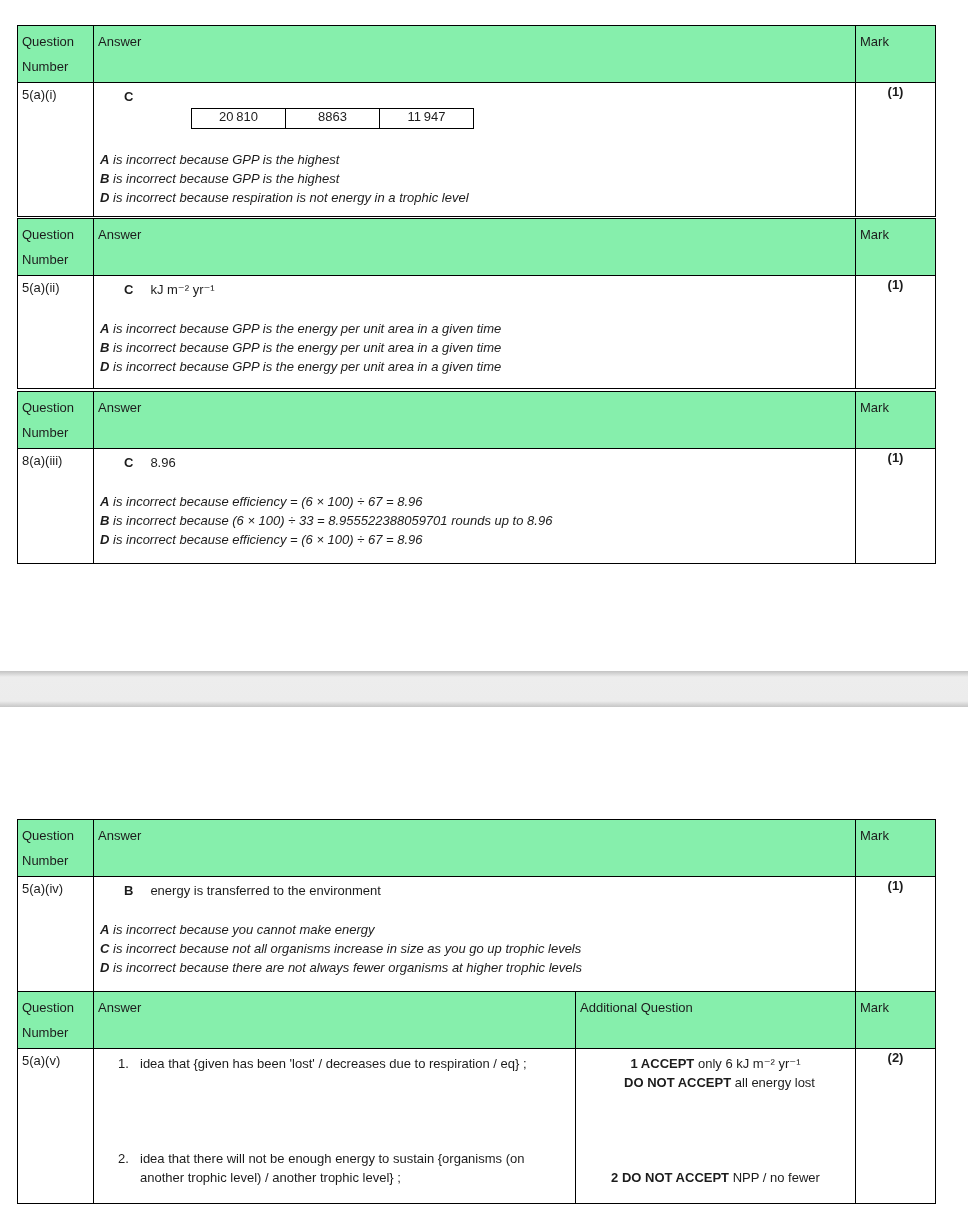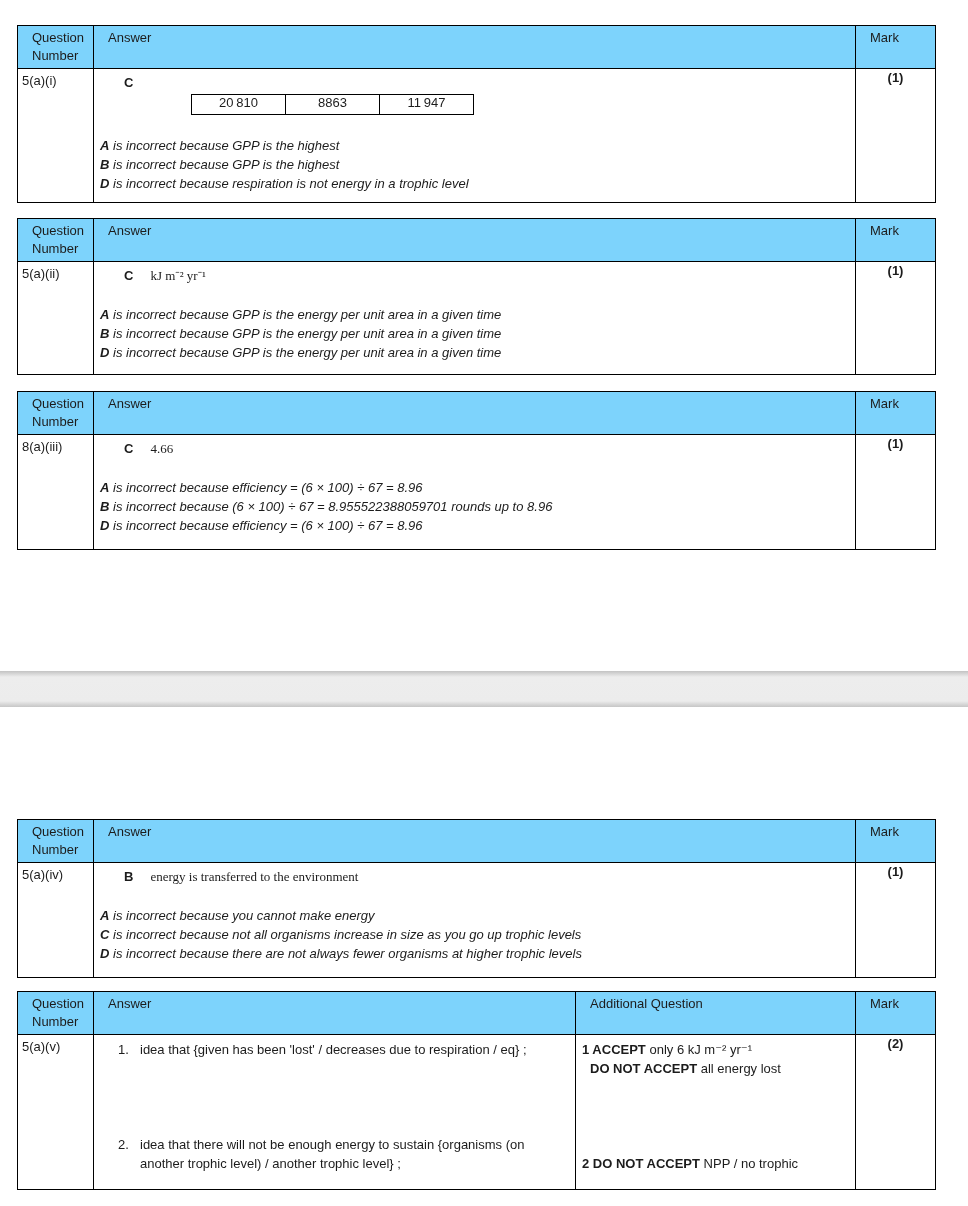--- a/index.html
+++ b/index.html
@@ -16,35 +16,35 @@
   table.ms {
     position: absolute;
     left: 17px;
     width: 918px;
     border-collapse: collapse;
     table-layout: fixed;
     font-size: 13px;
   }
   .ms th, .ms td { border: 1px solid #000; }
   .ms thead th {
-    background: #7dd3fc;
+    background: #86efac;
     font-weight: normal;
     text-align: left;
     vertical-align: top;
-    padding: 3px 14px;
+    padding: 3px 4px;
     height: 37px;
-    line-height: 18px;
+    line-height: 25px;
     font-size: 13px;
   }
   .ms tbody td { vertical-align: top; background: #ffffff; }
   td.qn { font-weight: normal; padding: 4px 4px; }
   td.ans { padding: 0 8px 0 0; }
   .ansline { margin: 4px 0 0 30px; line-height: 19px; }
   .ltr { font-weight: bold; }
-  .atext { margin-left: 17px; font-family: Liberation Serif, serif; }
+  .atext { margin-left: 17px; }
   table.mini { border-collapse: collapse; margin: 2px 0 0 97px; }
   .mini td {
     border: 1px solid #000;
     width: 94px; height: 20px;
     padding: 0;
     text-align: center;
     vertical-align: middle;
     font-size: 13px;
   }
   .expl { margin: 21px 0 0 6px; font-style: italic; }
@@ -58,21 +58,21 @@
     padding-bottom: 15px;
   }
   td.mark.deep { padding-bottom: 18px; }
   
   td.ans5 { padding: 0; }
   .pt { display: flex; margin-left: 24px; line-height: 19px; }
   .pt .num { width: 22px; flex: none; }
   .pt .txt { flex: 1; padding-right: 12px; }
   .pt1 { margin-top: 5px; }
   .pt2 { margin-top: 76px; }
-  td.guid { padding: 0 6px; }
+  td.guid { padding: 0 6px; text-align: center; }
   .gline { line-height: 19px; }
   .g1 { margin-top: 5px; }
   .g1b { margin-left: 8px; }
   .g2 { margin-top: 76px; }
   
   .page-gap {
     position: absolute;
     left: 0; top: 671px;
     width: 968px; height: 36px;
     background: linear-gradient(to bottom,
@@ -161,24 +161,24 @@
       <tr>
         <th>Question Number</th>
         <th>Answer</th>
         <th>Mark</th>
       </tr>
     </thead>
     <tbody>
       <tr style="height:115px">
         <td class="qn">8(a)(iii)</td>
         <td class="ans">
-          <div class="ansline"><span class="ltr">C</span><span class="atext">4.66</span></div>
+          <div class="ansline"><span class="ltr">C</span><span class="atext">8.96</span></div>
           <div class="expl gap20">
             <div class="eline"><span class="bi">A</span> <span>is incorrect because efficiency = (6 × 100) ÷ 67 = 8.96</span></div>
-            <div class="eline"><span class="bi">B</span> <span>is incorrect because (6 × 100) ÷ 67 = 8.955522388059701 rounds up to 8.96</span></div>
+            <div class="eline"><span class="bi">B</span> <span>is incorrect because (6 × 100) ÷ 33 = 8.955522388059701 rounds up to 8.96</span></div>
             <div class="eline"><span class="bi">D</span> <span>is incorrect because efficiency = (6 × 100) ÷ 67 = 8.96</span></div>
           </div>
         </td>
         <td class="mark">(1)</td>
       </tr>
     </tbody>
   </table>
 
   <div class="page-gap"></div>
 
@@ -235,20 +235,20 @@
             <span class="txt">idea that {given has been 'lost' / decreases due to respiration / eq} ;</span>
           </div>
           <div class="pt pt2">
             <span class="num">2.</span>
             <span class="txt">idea that there will not be enough energy to sustain {organisms (on another trophic level) / another trophic level} ;</span>
           </div>
         </td>
         <td class="guid">
           <div class="gline g1"><span class="bi">1 ACCEPT</span><span> only 6 kJ m⁻² yr⁻¹</span></div>
           <div class="gline g1b"><span class="bi">DO NOT ACCEPT</span><span> all energy lost</span></div>
-          <div class="gline g2"><span class="bi">2 DO NOT ACCEPT</span><span> NPP / no trophic</span></div>
+          <div class="gline g2"><span class="bi">2 DO NOT ACCEPT</span><span> NPP / no fewer</span></div>
         </td>
         <td class="mark deep">(2)</td>
       </tr>
     </tbody>
   </table>
 
 </div>
 
 </body></html>

